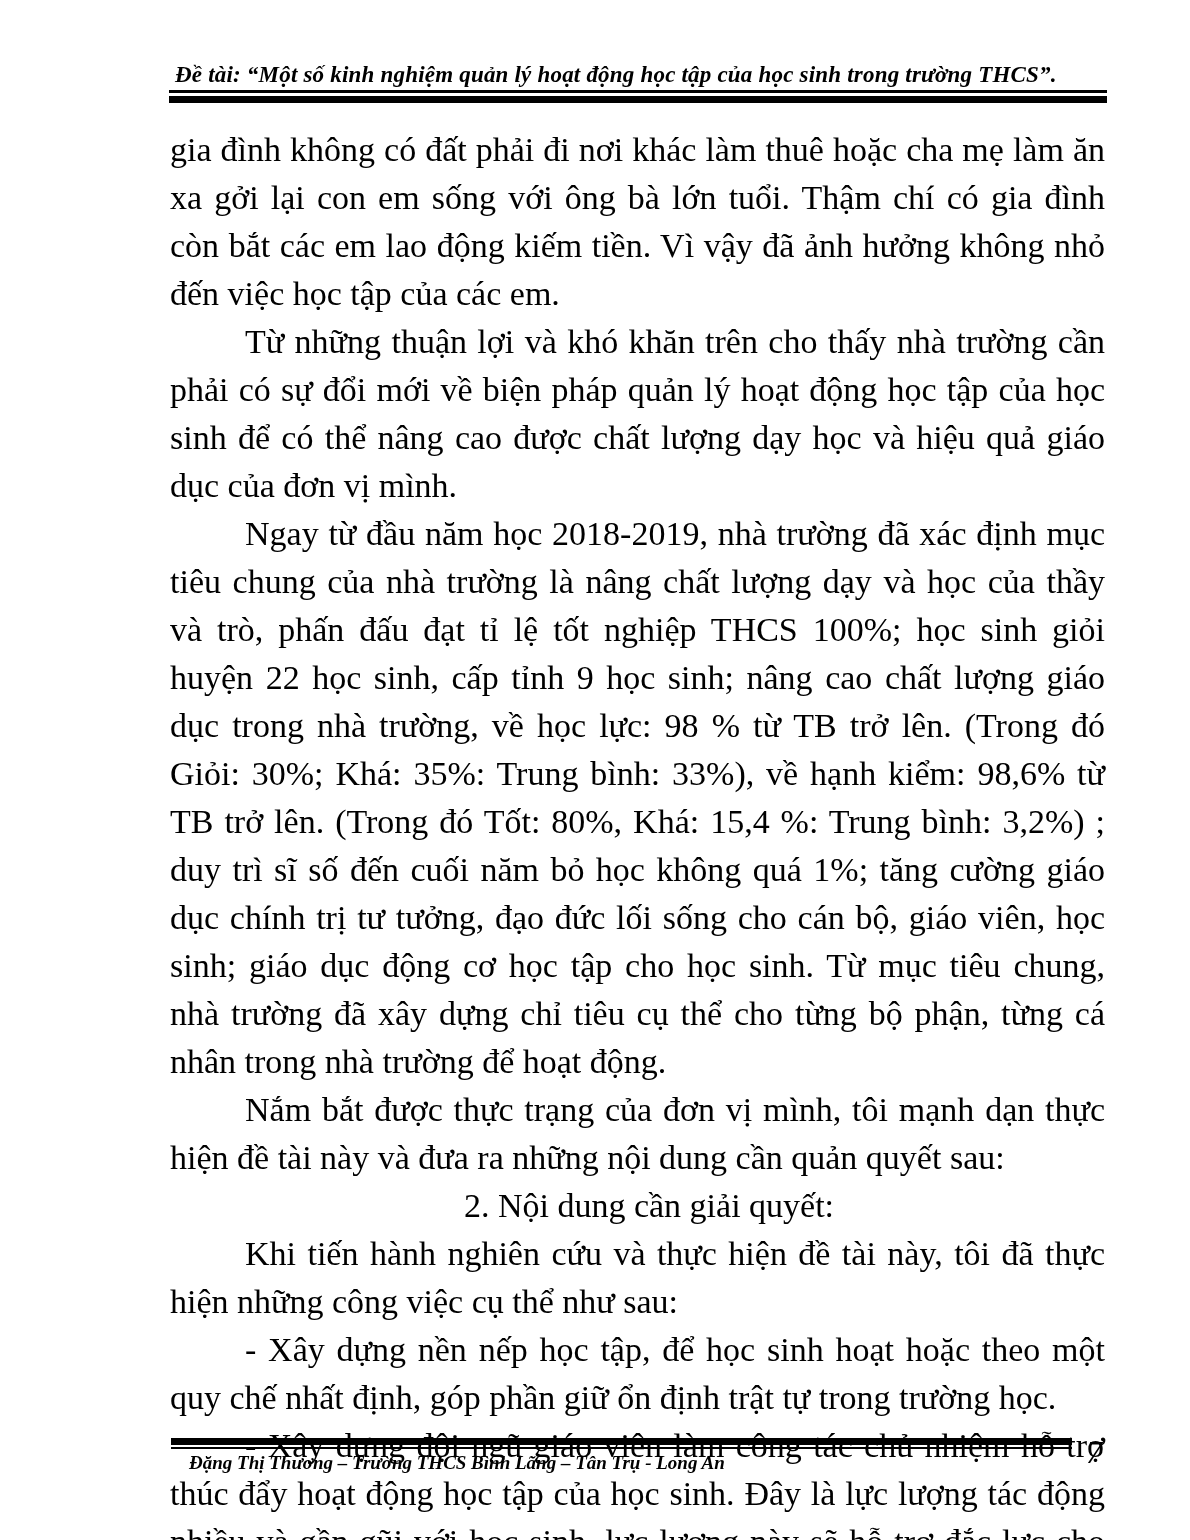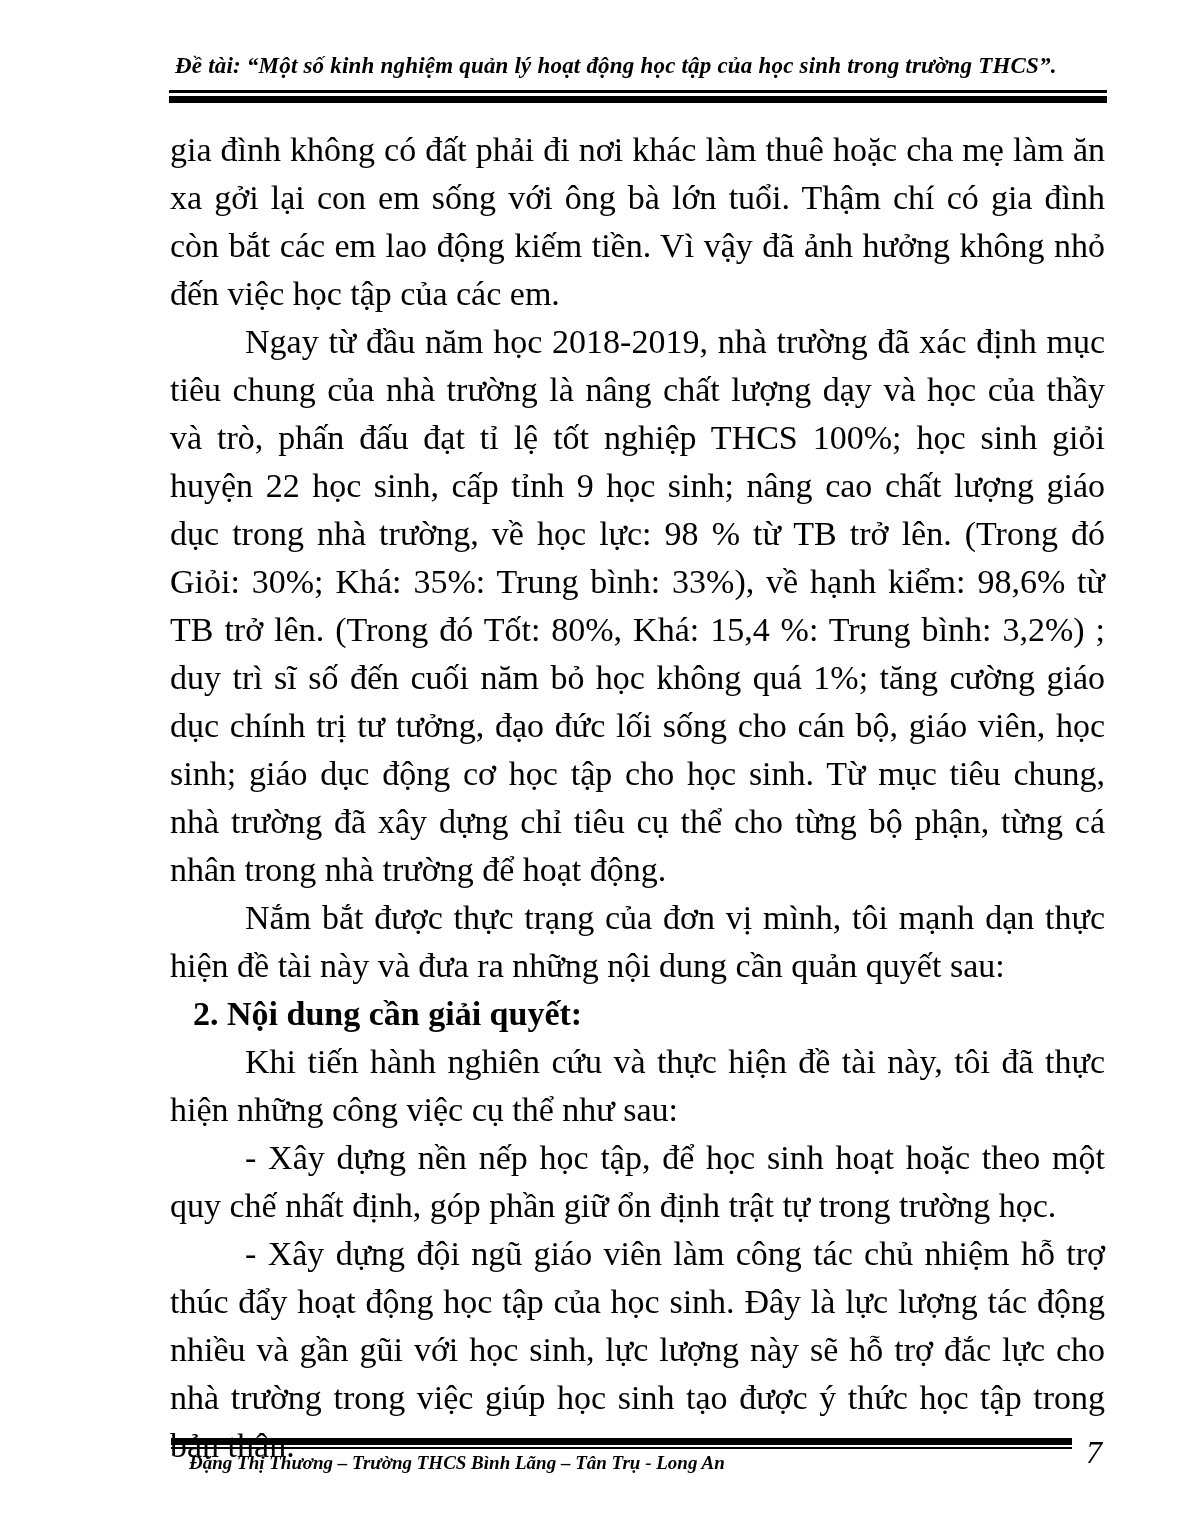--- a/index.html
+++ b/index.html
@@ -11,21 +11,21 @@
     background: #ffffff;
     color: #000000;
     font-family: "Liberation Serif", serif;
     overflow: hidden;
   }
 
   
   .header-title {
     position: absolute;
     left: 175px;
-    top: 53px;
+    top: 62px;
     width: 900px;
     font-size: 23px;
     font-weight: bold;
     font-style: italic;
     letter-spacing: 0.2px;
     white-space: nowrap;
   }
   .header-rule {
     position: absolute;
     left: 169px;
@@ -41,23 +41,23 @@
     left: 170px;
     top: 126px;
     width: 935px;
     font-size: 34px;
     line-height: 48px;
     text-align: justify;
   }
   .content p { margin: 0; text-indent: 75px; }
   .content p.no-indent { text-indent: 0; }
   .content p.section-heading {
-    font-weight: bold;
+    font-weight: normal;
     text-indent: 23px;
-    text-align: left;
+    text-align: center;
   }
 
   
   .footer-rule {
     position: absolute;
     left: 171px;
     top: 1438px;
     width: 901px;
   }
   .footer-rule .thick { height: 7px; background: #000; }
@@ -87,20 +87,21 @@
 
   <div class="header-title">Đề tài: “Một số kinh nghiệm quản lý hoạt động học tập của học sinh trong trường THCS”.</div>
 
   <div class="header-rule">
     <div class="thin"></div>
     <div class="thick"></div>
   </div>
 
   <div class="content">
       <p class="no-indent">gia đình không có đất phải đi nơi khác làm thuê hoặc cha mẹ làm ăn xa gởi lại con em sống với ông bà lớn tuổi. Thậm chí có gia đình còn bắt các em lao động kiếm tiền. Vì vậy đã ảnh hưởng không nhỏ đến việc học tập của các em.</p>
+      <p>Từ những thuận lợi và khó khăn trên cho thấy nhà trường cần phải có sự đổi mới về  biện pháp quản lý hoạt động học tập của học sinh để có thể nâng cao được chất lượng dạy học và hiệu quả giáo dục của đơn vị mình.</p>
       <p>Ngay từ đầu năm học 2018-2019, nhà trường đã xác định mục tiêu chung của nhà trường là nâng chất lượng dạy và học của thầy và trò, phấn đấu đạt tỉ lệ tốt nghiệp THCS 100%; học sinh giỏi huyện 22 học sinh, cấp tỉnh 9 học sinh; nâng cao chất lượng giáo dục trong nhà trường, về học lực: 98 % từ TB trở lên. (Trong đó Giỏi: 30%; Khá: 35%: Trung bình: 33%), về hạnh kiểm: 98,6% từ TB trở lên. (Trong đó Tốt: 80%, Khá: 15,4 %: Trung bình: 3,2%) ; duy trì sĩ số đến cuối năm bỏ học không quá 1%; tăng cường giáo dục chính trị tư tưởng, đạo đức lối sống cho cán bộ, giáo viên, học sinh; giáo dục động cơ học tập cho học sinh. Từ mục tiêu chung, nhà trường đã xây dựng chỉ tiêu cụ thể cho từng bộ phận, từng cá nhân trong nhà trường để hoạt động.</p>
       <p>Nắm bắt được thực trạng của đơn vị mình, tôi mạnh dạn thực hiện đề tài này và đưa ra những nội dung cần quản quyết sau:</p>
       <p class="section-heading">2. Nội dung cần giải quyết:</p>
       <p>Khi tiến hành nghiên cứu và thực hiện đề tài này, tôi đã thực hiện những công việc cụ thể như sau:</p>
       <p>- Xây dựng nền nếp học tập, để học sinh hoạt hoặc theo một quy chế nhất định, góp phần giữ ổn định trật tự trong trường học.</p>
       <p>- Xây dựng đội ngũ giáo viên làm công tác chủ nhiệm hỗ trợ thúc đẩy hoạt động học tập của học sinh. Đây là lực lượng tác động nhiều và gần gũi với học sinh, lực lượng này sẽ hỗ trợ đắc lực cho nhà trường trong việc giúp học sinh tạo được ý thức học tập trong bản thân.</p>
     </div>
 
   <div class="footer-rule">
     <div class="thick"></div>

